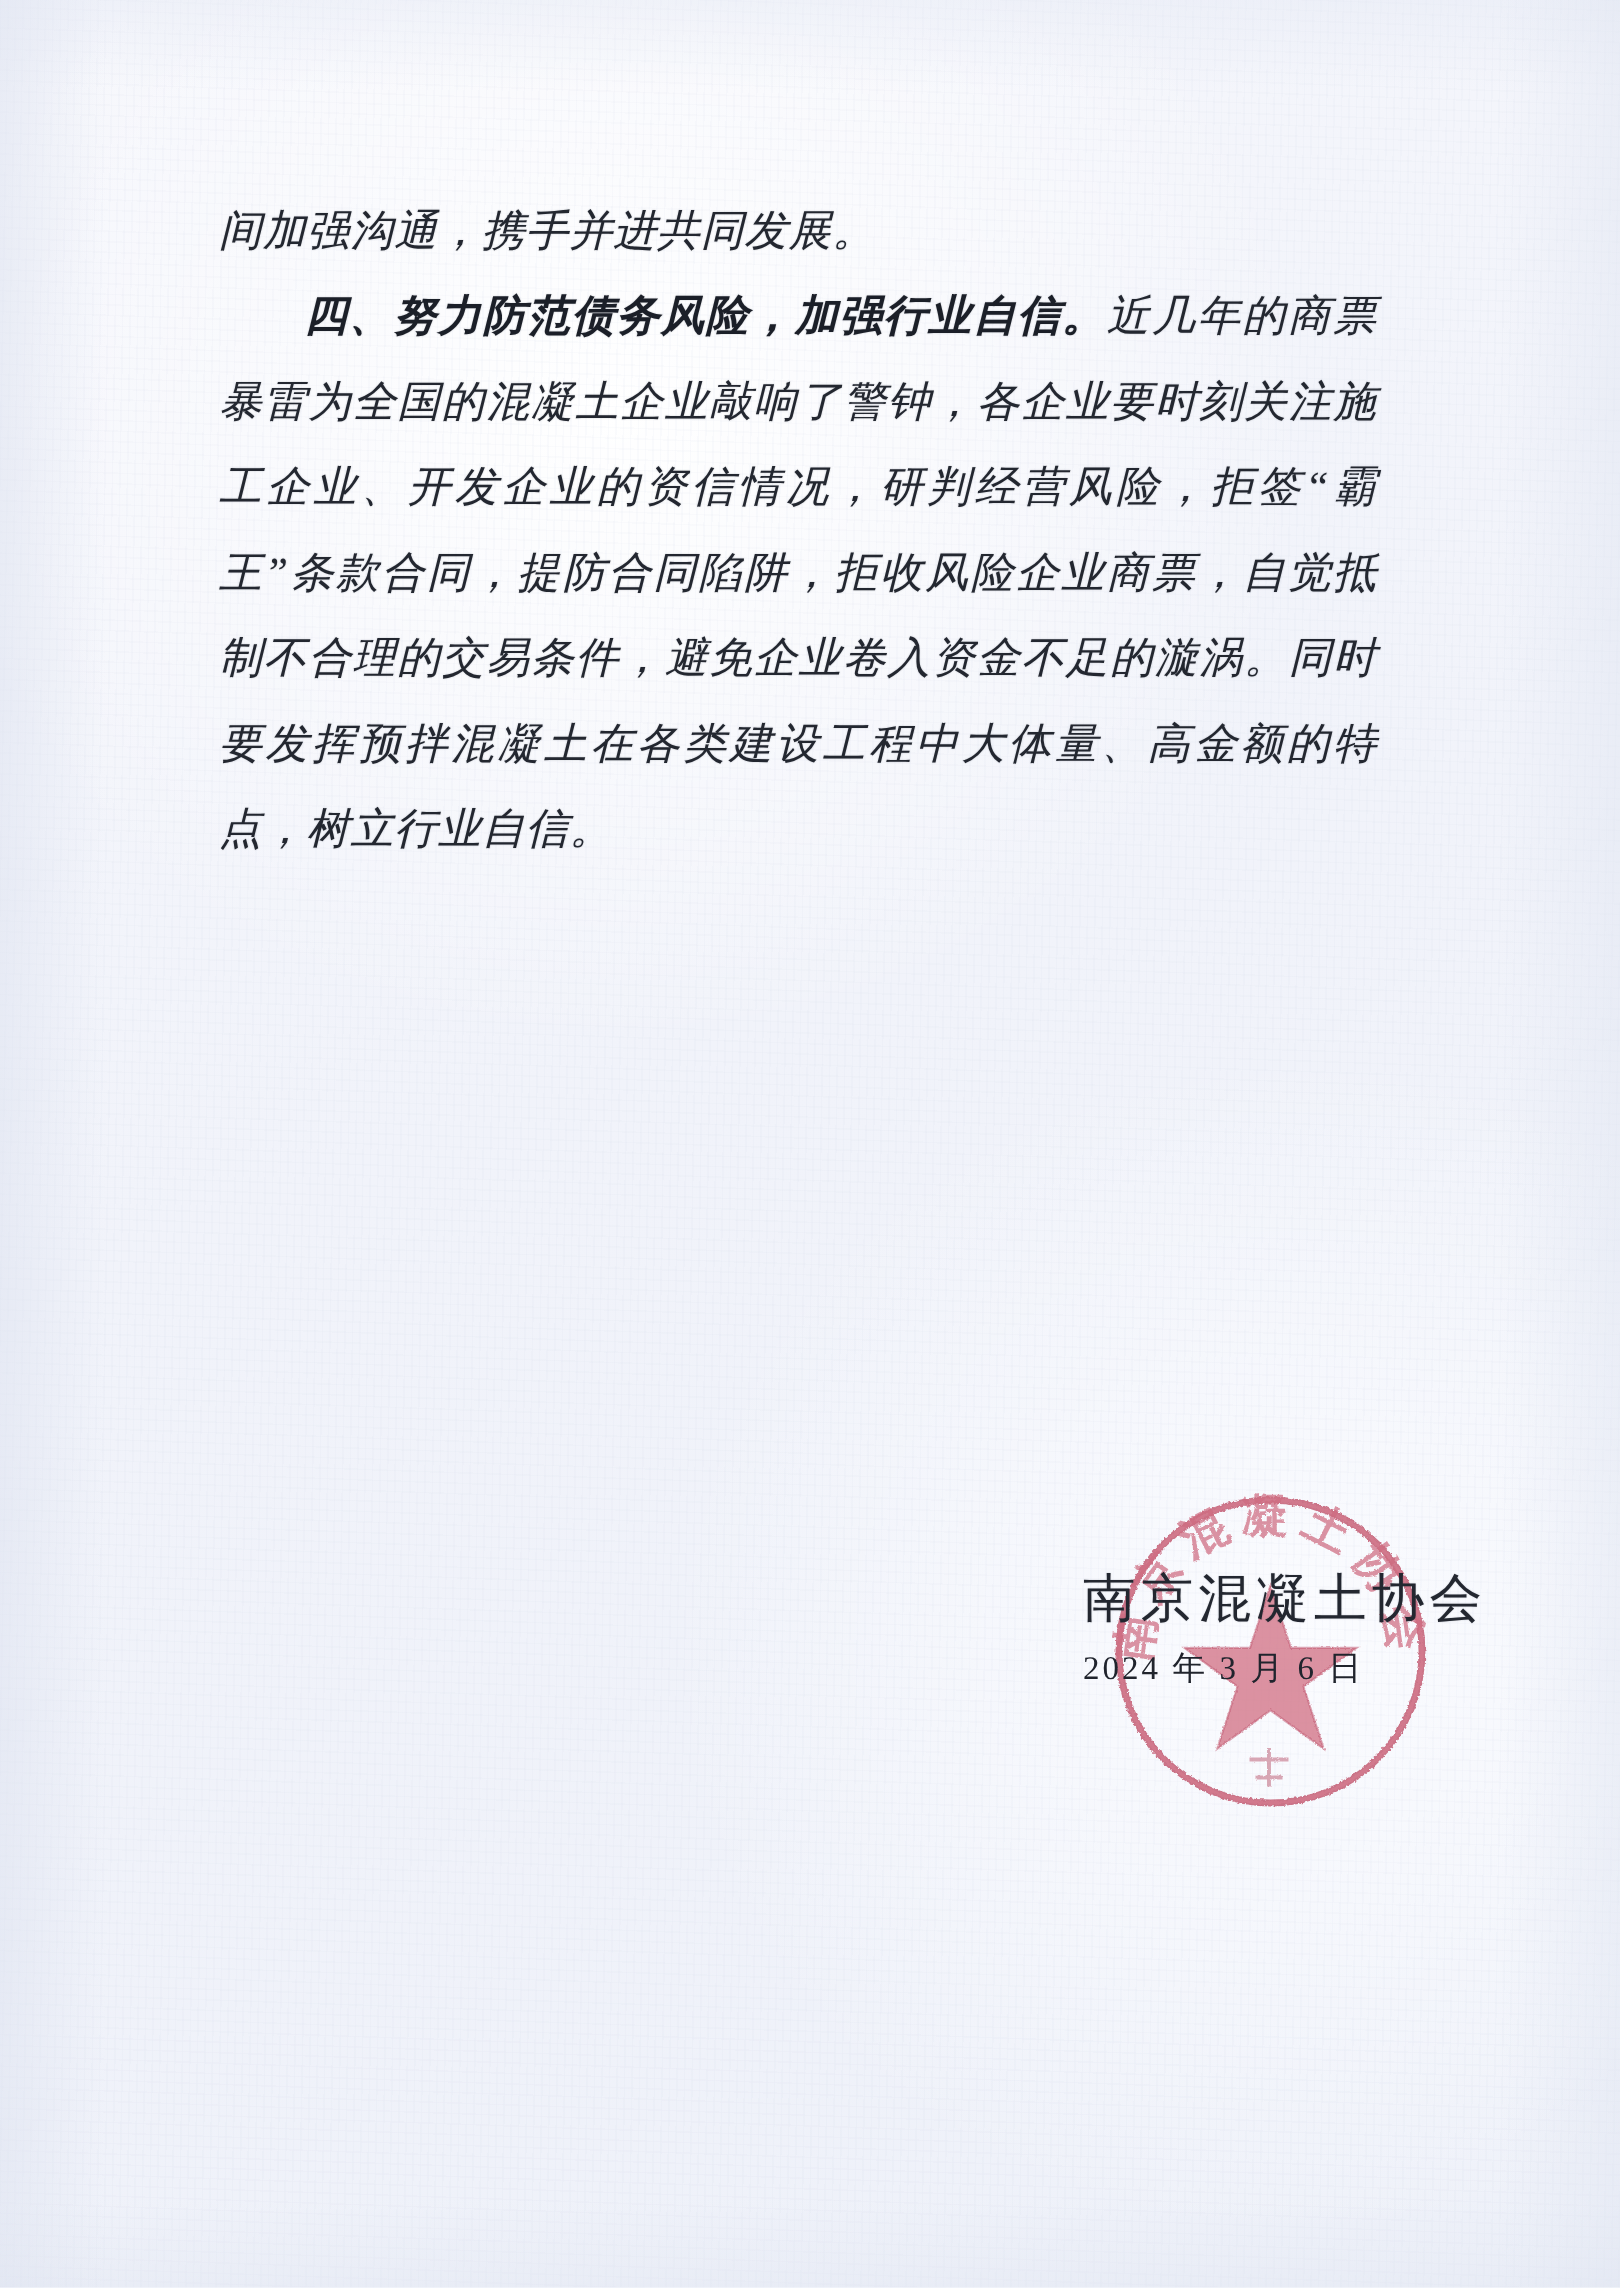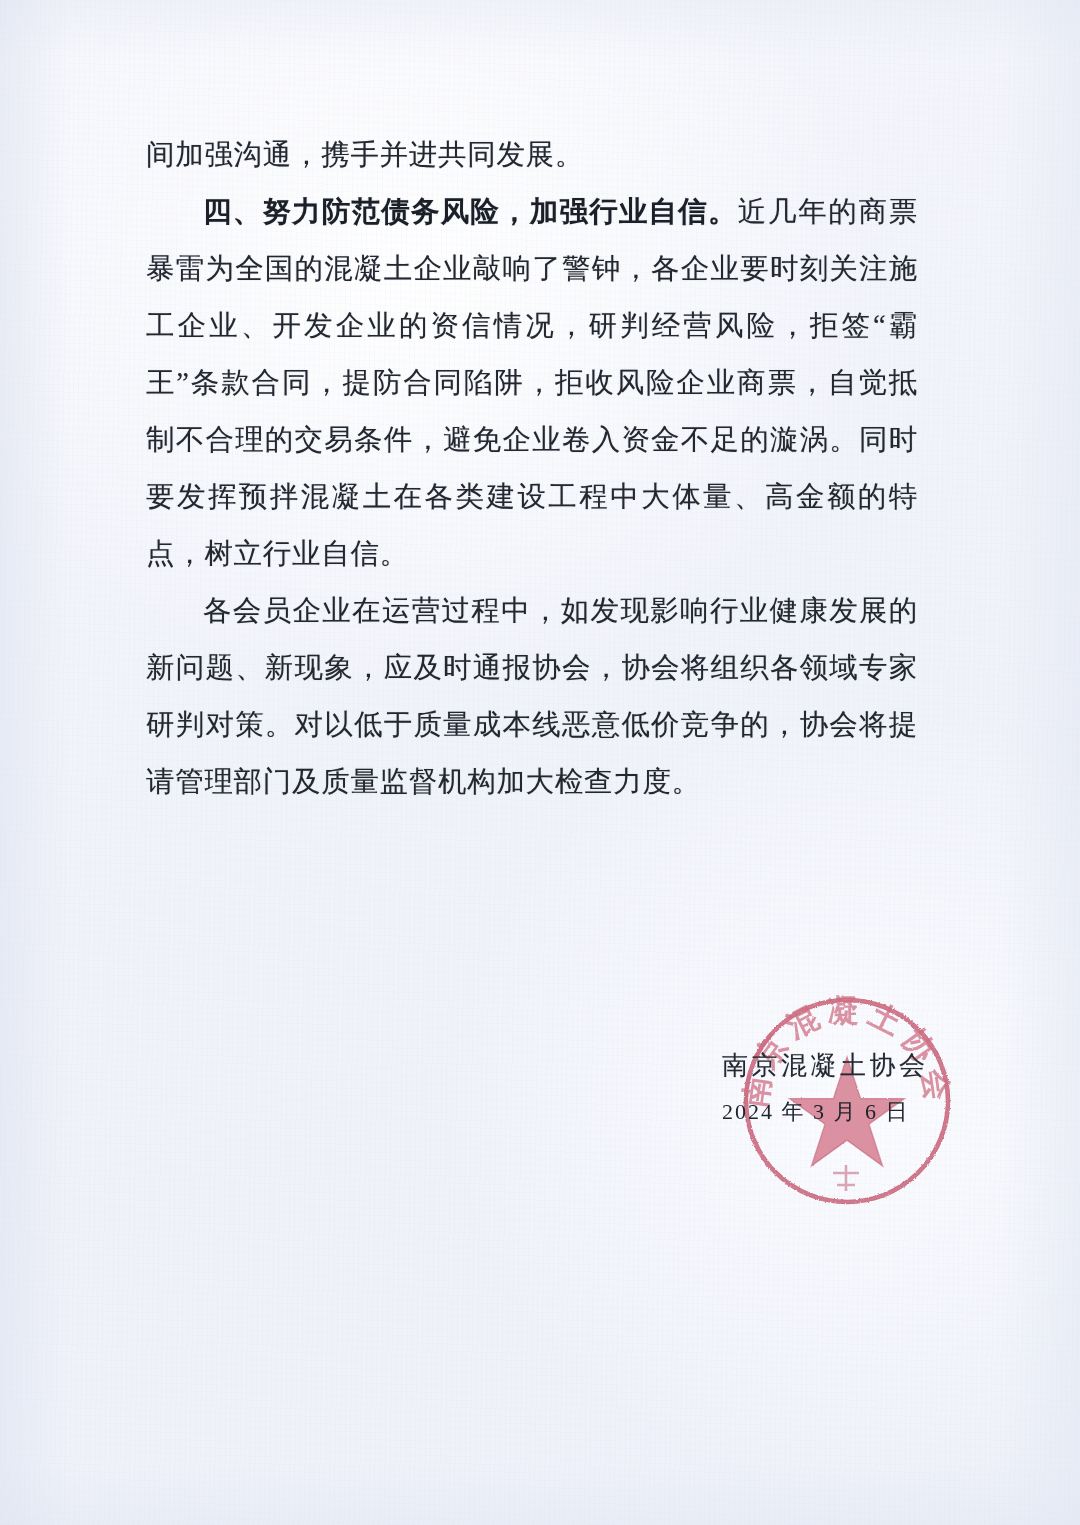--- a/index.html
+++ b/index.html
@@ -54,38 +54,39 @@
   .para {
     margin: 0 0 0 0;
     font-size: 28.5px;
     line-height: 57px;
     color: #232730;
     text-align: justify;
     text-justify: inter-character;
     letter-spacing: .7px;
     text-indent: 2em;
     text-shadow: 0 0 1.1px rgba(40,46,60,.30);
+    font-style: italic;
   }
   .para.noindent { text-indent: 0; }
   .para .lead {
     font-weight: bold;
     letter-spacing: .2px;
     color: #1b1f28;
   }
 
   
   .sign-block {
     position: absolute;
     left: 722px;
     top: 1042px;
     width: 230px;
     z-index: 3;
   }
   .sign-line {
-    font-size: 26px;
+    font-size: 35px;
     line-height: 48px;
     color: #232730;
     letter-spacing: 3.5px;
     white-space: nowrap;
     text-shadow: 0 0 1px rgba(40,46,60,.28);
   }
   .sign-date {
     font-size: 22px;
     line-height: 44px;
     color: #20242d;
@@ -113,21 +114,20 @@
   <div class="grain"></div>
   <div class="edge-shade"></div>
 
   <div class="body-text">
 
     <p class="para noindent"><span>间加强沟通，携手并进共同发展。</span></p>
 
 
     <p class="para"><span class="lead">四、努力防范债务风险，加强行业自信。</span><span>近几年的商票暴雷为全国的混凝土企业敲响了警钟，各企业要时刻关注施工企业、开发企业的资信情况，研判经营风险，拒签“霸王”条款合同，提防合同陷阱，拒收风险企业商票，自觉抵制不合理的交易条件，避免企业卷入资金不足的漩涡。同时要发挥预拌混凝土在各类建设工程中大体量、高金额的特点，树立行业自信。</span></p>
 
-    <p class="para"><span>各会员企业在运营过程中，如发现影响行业健康发展的新问题、新现象，应及时通报协会，协会将组织各领域专家研判对策。对以低于质量成本线恶意低价竞争的，协会将提请管理部门及质量监督机构加大检查力度。</span></p>
   </div>
 
   <div class="seal">
     <svg viewBox="0 0 212 212" xmlns="http://www.w3.org/2000/svg" aria-hidden="true">
       <defs>
         <path id="sealArc" d="M 26,106 A 80,80 0 0 1 186,106" fill="none"></path>
         <filter id="inkRough" x="-20%" y="-20%" width="140%" height="140%">
           <feTurbulence type="fractalNoise" baseFrequency="0.55" numOctaves="3" seed="7" result="n"></feTurbulence>
           <feDisplacementMap in="SourceGraphic" in2="n" scale="2.6" xChannelSelector="R" yChannelSelector="G"></feDisplacementMap>
         </filter>

